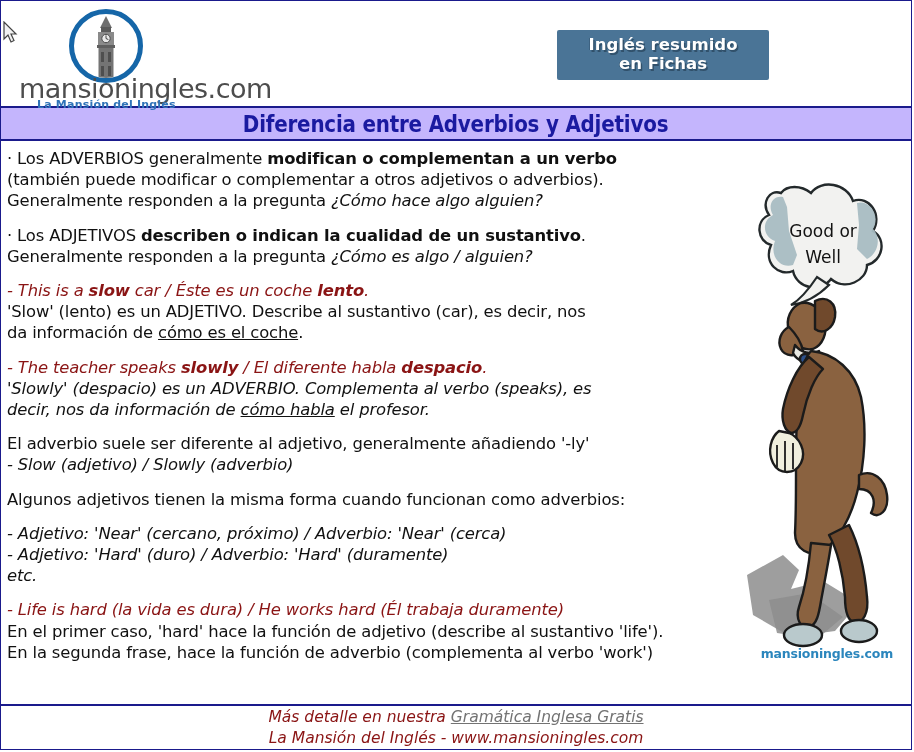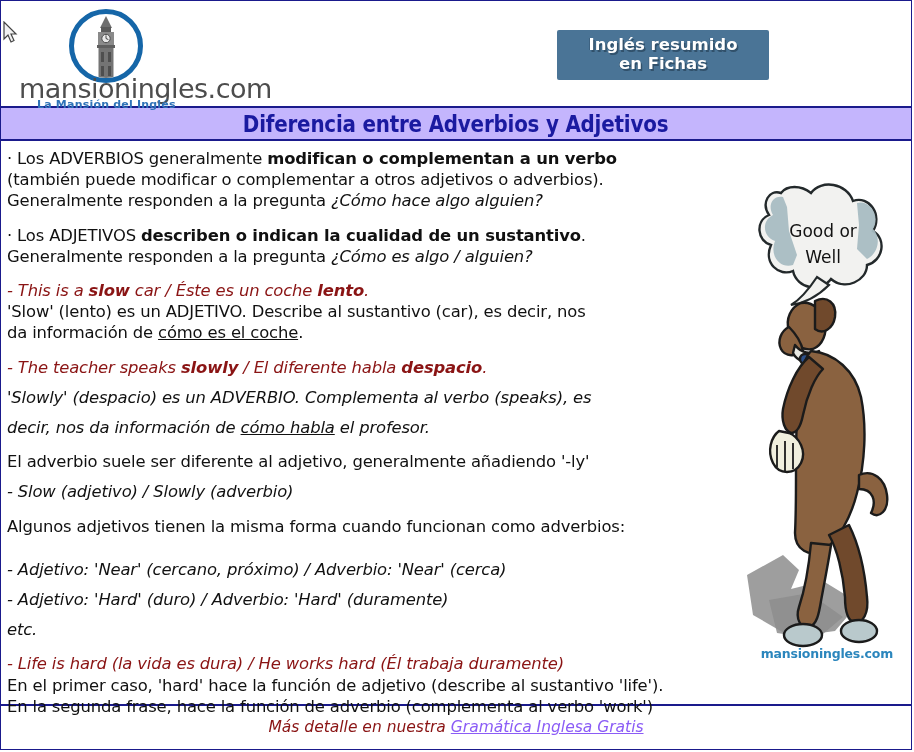--- a/index.html
+++ b/index.html
@@ -95,21 +95,21 @@
     box-sizing:border-box;
   }
   .line{
     font-size:16.4px;
     color:#111111;
     line-height:21.2px;
     white-space:nowrap;
     letter-spacing:-0.15px;
   }
   .gap{height:13px;}
-  .it{font-style:italic;margin-top:9px;}
+  .it{font-style:italic;}
   .bd{font-weight:bold;}
   .ul{text-decoration:underline;}
   .red{color:#8a1414;font-style:italic;}
 
   
   .art{
     position:absolute;right:6px;top:4px;
     width:166px;height:530px;
   }
   .art svg{display:block;}
@@ -127,21 +127,21 @@
     box-sizing:border-box;
     display:flex;flex-direction:column;
     align-items:center;justify-content:center;
     background:#fff;
   }
   .footer .fl{
     font-size:15.5px;font-style:italic;color:#8a1414;
     line-height:21px;white-space:nowrap;
   }
   .footer a{
-    color:#8b5cf6;text-decoration:underline;font-style:italic;
+    color:#737373;text-decoration:underline;font-style:italic;
   }
 </style>
 </head>
 <body>
 
 <div class="card">
 
   <div class="header">
 
     <svg class="cursor" viewBox="0 0 16 24">
@@ -294,14 +294,15 @@
                    C86 434 90 414 92 400 Z" fill="#8a6240"></path>
           <ellipse cx="64" cy="490" rx="19" ry="11" fill="#b9c9cc"></ellipse>
         </g>
       </svg>
       <div class="art-credit">mansioningles.com</div>
     </div>
   </div>
 
   <div class="footer">
     <div class="fl"><span>Más detalle en nuestra </span><a href="#">Gramática Inglesa Gratis</a></div>
+    <div class="fl">La Mansión del Inglés - www.mansioningles.com</div>
   </div>
 </div>
 
 </body></html>

